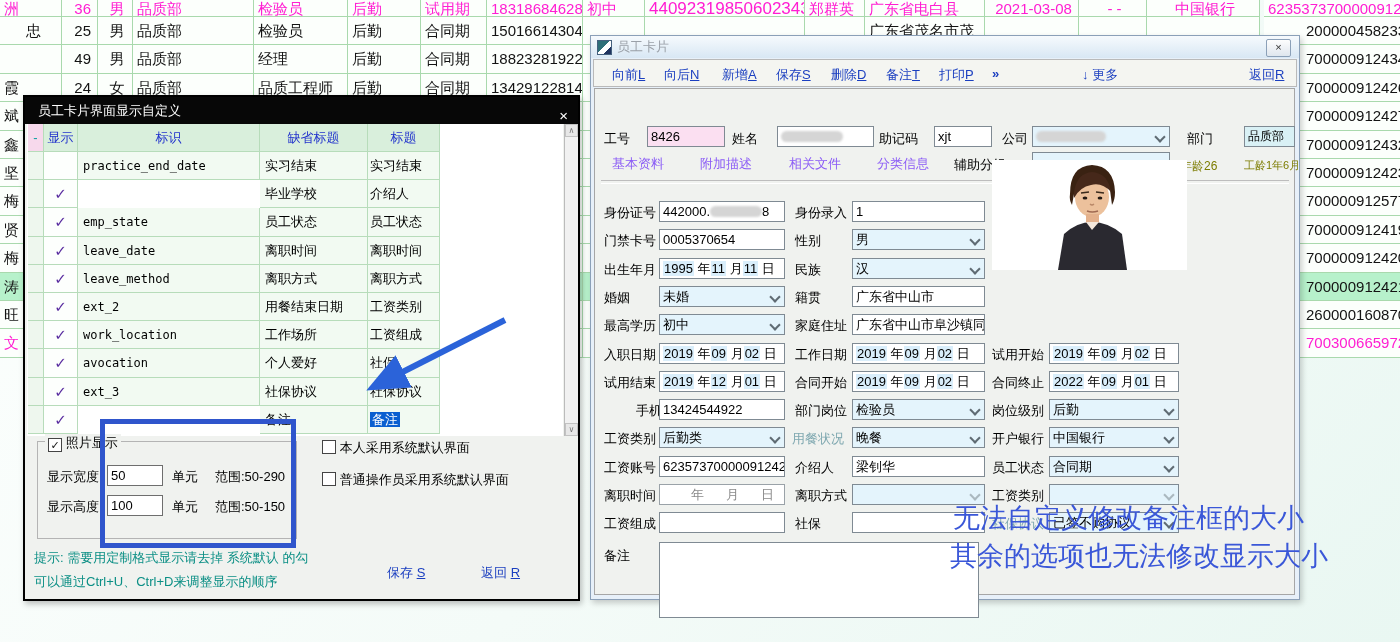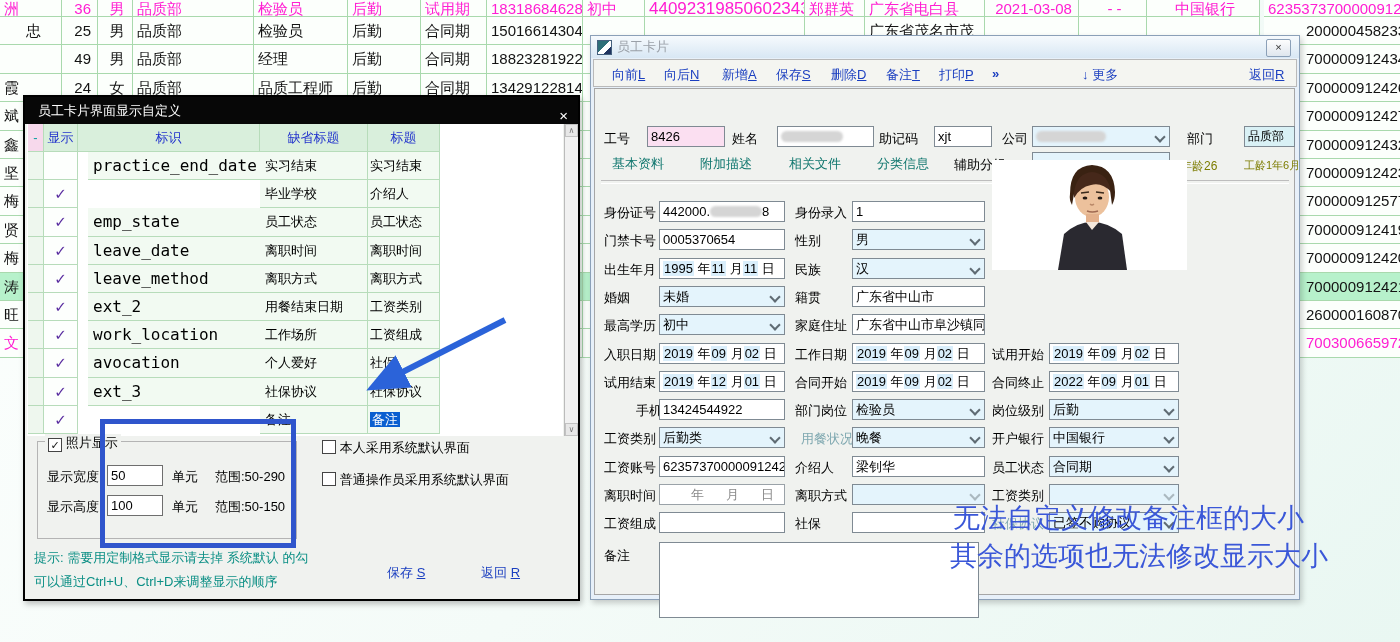--- a/index.html
+++ b/index.html
@@ -15,21 +15,21 @@
         background:#f0f2ef;z-index:10;box-shadow:2px 3px 6px rgba(0,0,0,.25);}
   #ldlg-title{position:absolute;left:0;top:0;width:100%;height:27px;background:#070707;color:#fff;
               font-size:13px;line-height:27px;}
   #ldlg-title span.t{padding-left:13px;}
   #ldlg-close{position:absolute;right:10px;top:5px;color:#fff;font-size:15px;cursor:default;}
   #lviewport{position:absolute;left:2px;top:27px;width:536px;height:312px;background:#fff;overflow:hidden;}
   .lt-cell{position:absolute;box-sizing:border-box;border-right:1px solid #b7dcba;border-bottom:1px solid #b7dcba;
            font-size:13px;overflow:hidden;white-space:nowrap;}
   .lt-head{background:#d9efdc;color:#2233cc;text-align:center;}
   .lt-check{color:#5a2da0;font-weight:bold;font-size:15px;text-align:center;background:#fdfffd;}
-  .lt-field{font-family:"DejaVu Sans Mono",monospace;font-size:16px;background:#f2faf2;padding-left:5px;margin-left:10px;}
+  .lt-field{font-family:"DejaVu Sans Mono",monospace;font-size:12px;background:#f2faf2;padding-left:5px;}
   .lt-txt{background:#f2faf2;padding-left:5px;}
   .lscroll{position:absolute;left:539px;top:27px;width:14px;height:312px;background:#f1f1f1;
            border-left:1px solid #bbb;box-sizing:border-box;}
   .lscroll .btn{position:absolute;left:0;width:100%;height:13px;background:#e7e7e7;border:1px solid #c2c2c2;
                 box-sizing:border-box;color:#777;font-size:8px;line-height:11px;text-align:center;}
   .groupbox{position:absolute;border:1px solid #b4b4b4;}
   .cb{display:inline-block;width:12px;height:12px;border:1px solid #444;background:#fff;vertical-align:-2px;
       font-size:11px;line-height:12px;text-align:center;color:#111;}
   .teal{color:#0b8f85;font-size:13px;}
   .blue-link{color:#1b3fc0;font-size:13px;cursor:default;}
@@ -54,21 +54,21 @@
   .flabel{position:absolute;font-size:13px;color:#000;white-space:nowrap;}
   .flabel.dim{color:#7fa8b0;}
   .ffield{position:absolute;box-sizing:border-box;height:21px;border:1px solid #7f8a93;background:#fff;
           font-size:13px;line-height:19px;padding-left:3px;overflow:hidden;white-space:nowrap;}
   .fselect{background:#e4f4fc;}
   .chev{position:absolute;right:5px;top:6px;width:6px;height:6px;border-right:2px solid #5f6b73;
         border-bottom:2px solid #5f6b73;transform:rotate(45deg);}
   .datebg{background:#d9eefb;padding:0 1px;}
   .blur-blob{display:inline-block;height:11px;border-radius:6px;background:#d5d5d5;vertical-align:-1px;
              filter:blur(1px);}
-  .tab{position:absolute;top:0;color:#0f766e;font-size:13px;white-space:nowrap;cursor:default;}
+  .tab{position:absolute;top:0;color:#8b5cf6;font-size:13px;white-space:nowrap;cursor:default;}
   .olive{color:#7c7c00;font-size:12px;white-space:nowrap;}
   
   #blue-rect{position:absolute;left:100px;top:419px;width:186px;height:119px;border:5px solid #2f55cc;z-index:50;}
   #note-annot1,#note-annot2{position:absolute;color:#3a57d8;font-size:27px;letter-spacing:0;z-index:60;white-space:nowrap;}
   #arrow-svg{position:absolute;left:355px;top:305px;width:170px;height:100px;z-index:60;}
   .selcell{background:#0a5fd0;color:#fff;padding:0 2px;}
 </style>
 </head>
 <body>
 
@@ -471,21 +471,21 @@
         <div class="flabel" style="left: 397px; top: 284.8px;">合同终止</div>
         <div class="ffield " style="left: 454px; top: 281.8px; width: 130px;"><span class="datebg">2022</span> 年<span class="datebg">09</span> 月<span class="datebg">01</span> 日</div>
         <div class="flabel" style="left: 9px; top: 313.1px; margin-left: 32px;">手机</div>
         <div class="ffield " style="left: 64px; top: 310.1px; width: 126px;">13424544922</div>
         <div class="flabel" style="left: 200px; top: 313.1px;">部门岗位</div>
         <div class="ffield fselect" style="left: 257px; top: 310.1px; width: 133px;"><span>检验员</span><span class="chev"></span></div>
         <div class="flabel" style="left: 397px; top: 313.1px;">岗位级别</div>
         <div class="ffield fselect" style="left: 454px; top: 310.1px; width: 130px;"><span>后勤</span><span class="chev"></span></div>
         <div class="flabel" style="left: 9px; top: 341.4px;">工资类别</div>
         <div class="ffield fselect" style="left: 64px; top: 338.4px; width: 126px;"><span>后勤类</span><span class="chev"></span></div>
-        <div class="flabel dim" style="left: 206px; top: 341.4px;">用餐状况</div>
+        <div class="flabel dim" style="left: 197px; top: 341.4px;">用餐状况</div>
         <div class="ffield fselect" style="left: 257px; top: 338.4px; width: 133px;"><span>晚餐</span><span class="chev"></span></div>
         <div class="flabel" style="left: 397px; top: 341.4px;">开户银行</div>
         <div class="ffield fselect" style="left: 454px; top: 338.4px; width: 130px;"><span>中国银行</span><span class="chev"></span></div>
         <div class="flabel" style="left: 9px; top: 369.7px;">工资账号</div>
         <div class="ffield " style="left: 64px; top: 366.7px; width: 126px;">6235737000009124211</div>
         <div class="flabel" style="left: 200px; top: 369.7px;">介绍人</div>
         <div class="ffield " style="left: 257px; top: 366.7px; width: 133px;">梁钊华</div>
         <div class="flabel" style="left: 397px; top: 369.7px;">员工状态</div>
         <div class="ffield fselect" style="left: 454px; top: 366.7px; width: 130px;"><span>合同期</span><span class="chev"></span></div>
         <div class="flabel" style="left: 9px; top: 398px;">离职时间</div>

